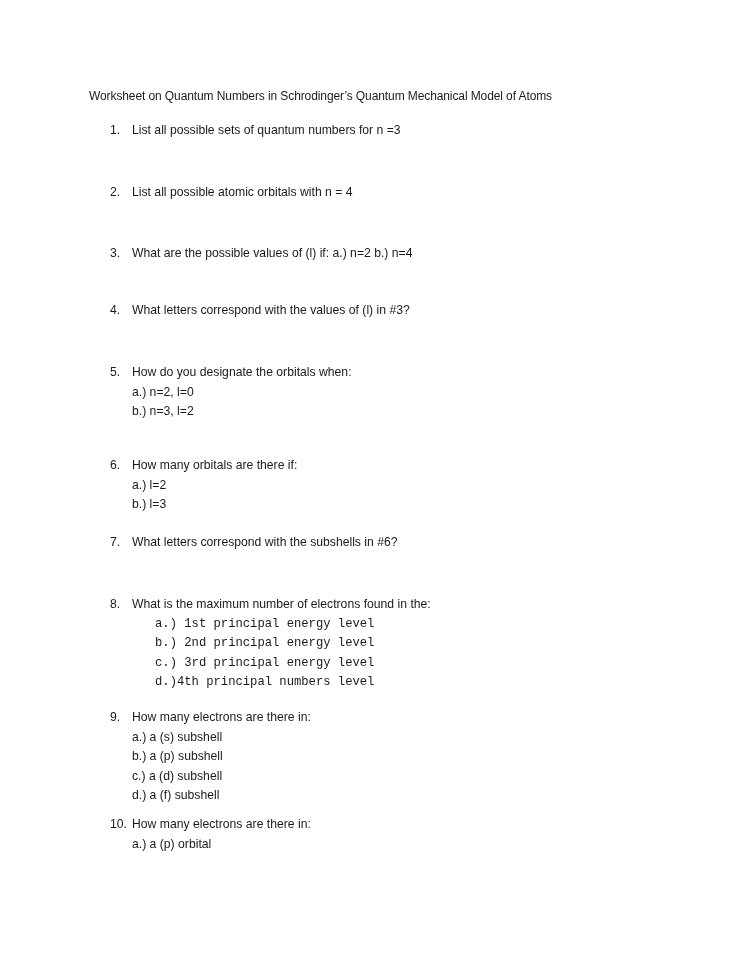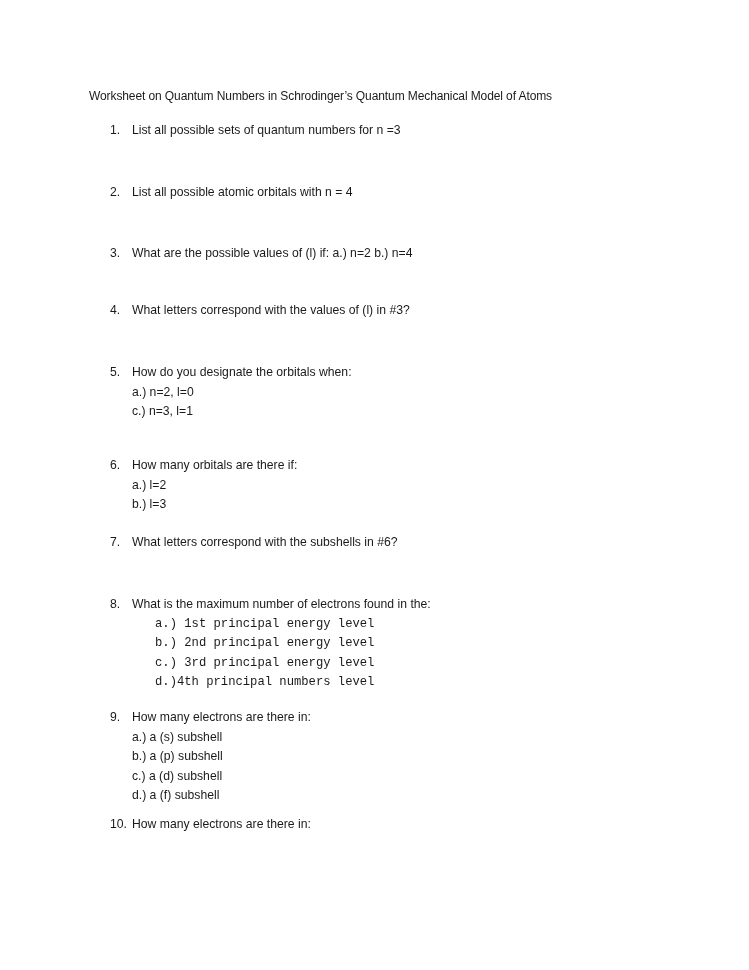--- a/index.html
+++ b/index.html
@@ -39,21 +39,21 @@
     <span class="num">3.</span><span>What are the possible values of (l) if: a.) n=2 b.) n=4</span>
   </div>
 
   <div class="q" style="top:301px">
     <span class="num">4.</span><span>What letters correspond with the values of (l) in #3?</span>
   </div>
 
   <div class="q" style="top:363px">
     <span class="num">5.</span><span>How do you designate the orbitals when:</span>
     <span class="sub">a.) n=2, l=0</span>
-    <span class="sub">c.) n=3, l=1</span>
+    <span class="sub">b.) n=3, l=2</span>
   </div>
 
   <div class="q" style="top:456px">
     <span class="num">6.</span><span>How many orbitals are there if:</span>
     <span class="sub">a.) l=2</span>
     <span class="sub">b.) l=3</span>
   </div>
 
   <div class="q" style="top:533px">
     <span class="num">7.</span><span>What letters correspond with the subshells in #6?</span>
@@ -70,14 +70,15 @@
   <div class="q" style="top:708px">
     <span class="num">9.</span><span>How many electrons are there in:</span>
     <span class="sub">a.) a (s) subshell</span>
     <span class="sub">b.) a (p) subshell</span>
     <span class="sub">c.) a (d) subshell</span>
     <span class="sub">d.) a (f) subshell</span>
   </div>
 
   <div class="q" style="top:815px">
     <span class="num">10.</span><span>How many electrons are there in:</span>
+    <span class="sub">a.) a (p) orbital</span>
   </div>
 </div>
 
 </body></html>

